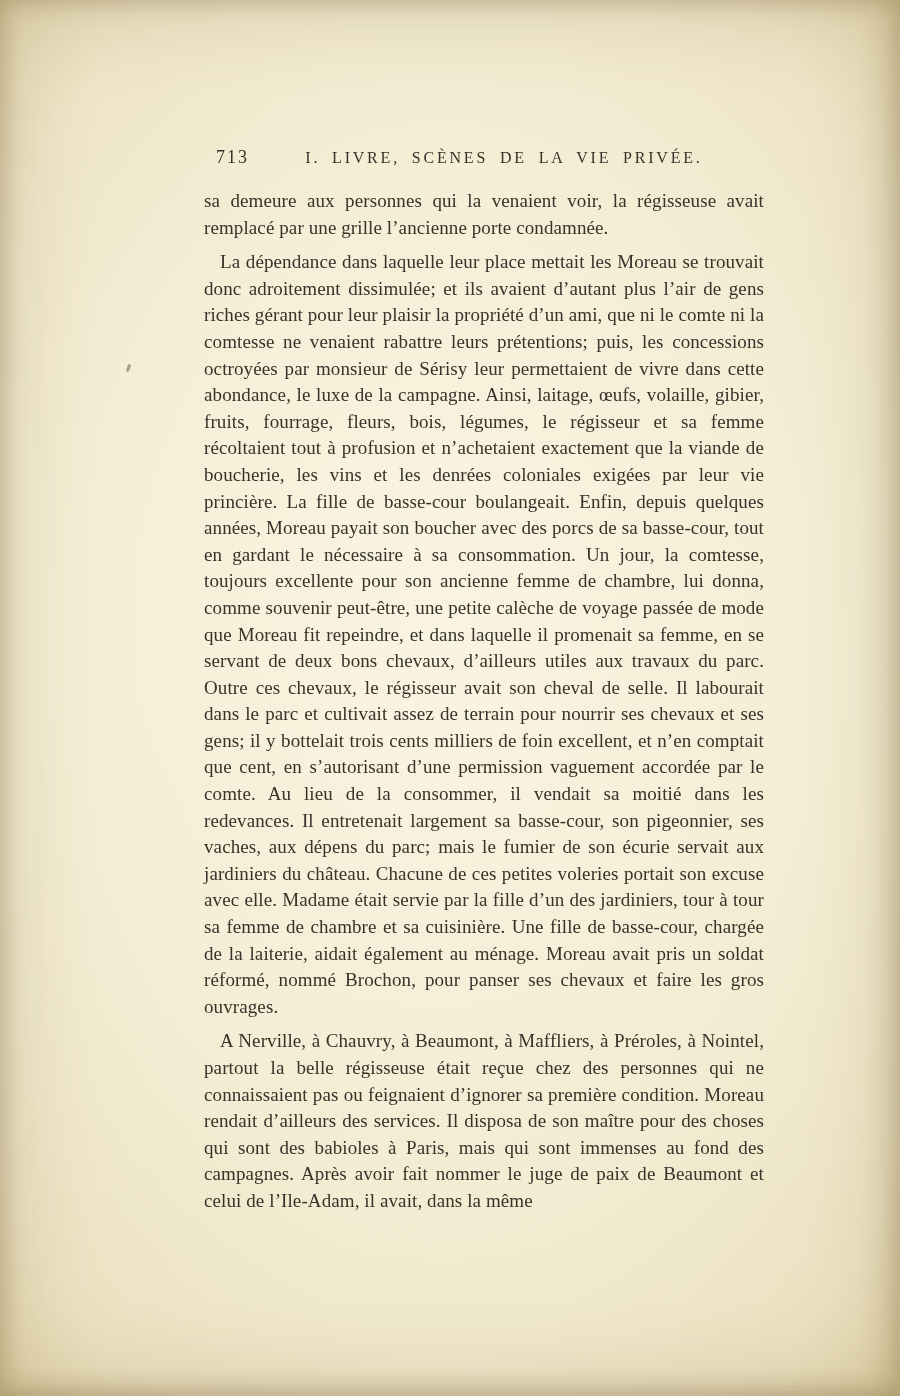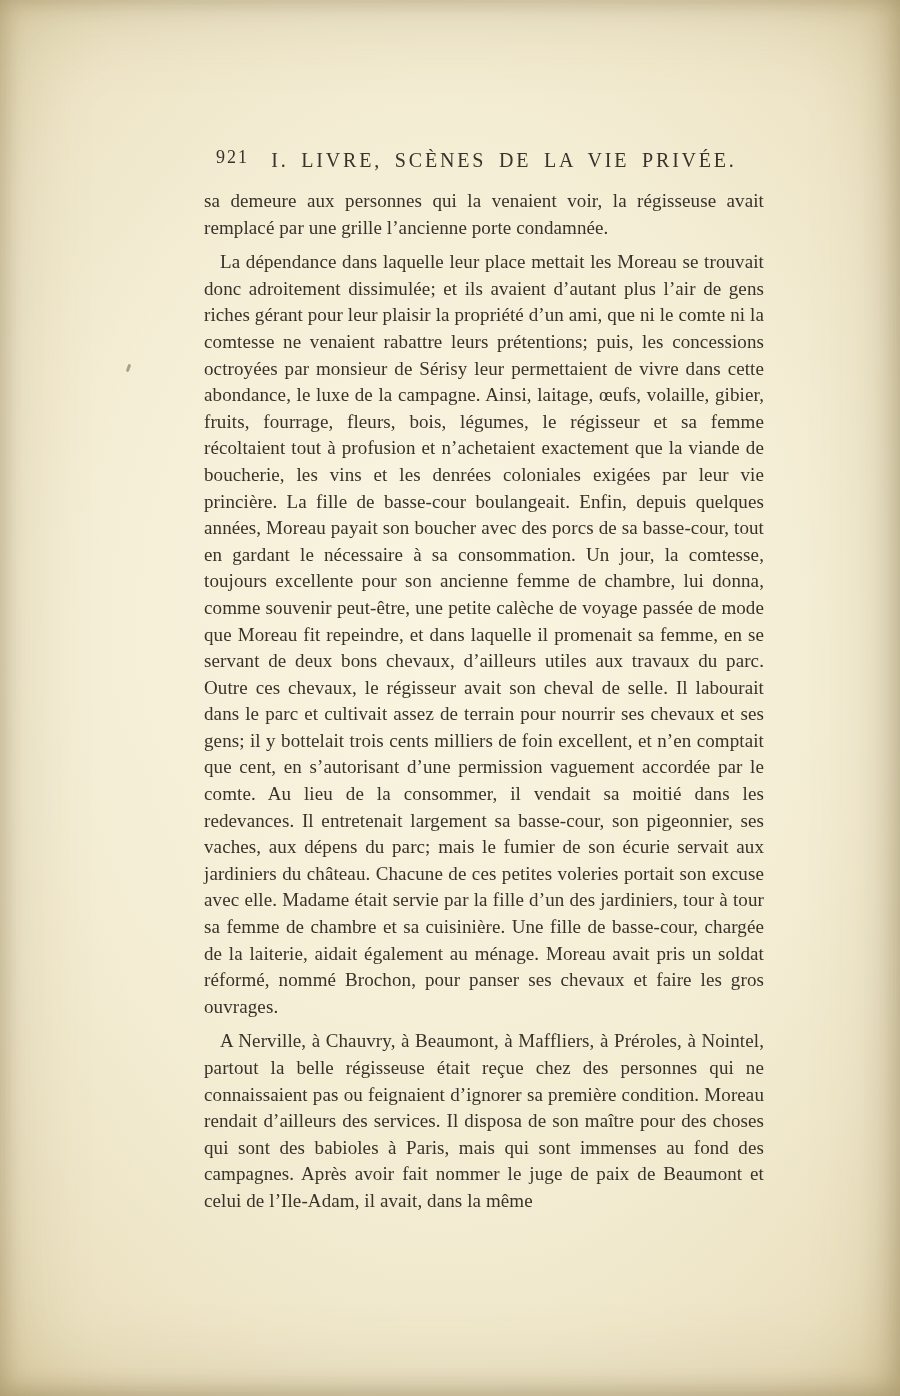--- a/index.html
+++ b/index.html
@@ -40,21 +40,21 @@
     top: 1px;
     font-size: 18px;
     letter-spacing: 2px;
   }
   .running-title {
     position: absolute;
     left: 40px;
     right: 0;
     top: 3px;
     text-align: center;
-    font-size: 20px;
+    font-size: 16px;
     letter-spacing: 2.8px;
     word-spacing: 5px;
     white-space: nowrap;
   }
   .text-block {
     position: absolute;
     left: 196px;
     top: 180px;
     width: 576px;
     font-size: 19px;
@@ -83,21 +83,21 @@
   }
 </style>
 </head>
 <body>
 
 <div class="scan-page">
 
   <div class="ink-speck"></div>
 
   <header class="running-head">
-    <span class="page-number">921</span>
+    <span class="page-number">713</span>
     <span class="running-title">I. LIVRE, SCÈNES DE LA VIE PRIVÉE.</span>
   </header>
 
   <main class="text-block">
     <p class="no-indent">sa demeure aux personnes qui la venaient voir, la régisseuse avait remplacé par une grille l’ancienne porte condamnée.</p>
     <p class="indent">La dépendance dans laquelle leur place mettait les Moreau se trouvait donc adroitement dissimulée; et ils avaient d’autant plus l’air de gens riches gérant pour leur plaisir la propriété d’un ami, que ni le comte ni la comtesse ne venaient rabattre leurs prétentions; puis, les concessions octroyées par monsieur de Sérisy leur permettaient de vivre dans cette abondance, le luxe de la campagne. Ainsi, laitage, œufs, volaille, gibier, fruits, fourrage, fleurs, bois, légumes, le régisseur et sa femme récoltaient tout à profusion et n’achetaient exactement que la viande de boucherie, les vins et les denrées coloniales exigées par leur vie princière. La fille de basse-cour boulangeait. Enfin, depuis quelques années, Moreau payait son boucher avec des porcs de sa basse-cour, tout en gardant le nécessaire à sa consommation. Un jour, la comtesse, toujours excellente pour son ancienne femme de chambre, lui donna, comme souvenir peut-être, une petite calèche de voyage passée de mode que Moreau fit repeindre, et dans laquelle il promenait sa femme, en se servant de deux bons chevaux, d’ailleurs utiles aux travaux du parc. Outre ces chevaux, le régisseur avait son cheval de selle. Il labourait dans le parc et cultivait assez de terrain pour nourrir ses chevaux et ses gens; il y bottelait trois cents milliers de foin excellent, et n’en comptait que cent, en s’autorisant d’une permission vaguement accordée par le comte. Au lieu de la consommer, il vendait sa moitié dans les redevances. Il entretenait largement sa basse-cour, son pigeonnier, ses vaches, aux dépens du parc; mais le fumier de son écurie servait aux jardiniers du château. Chacune de ces petites voleries portait son excuse avec elle. Madame était servie par la fille d’un des jardiniers, tour à tour sa femme de chambre et sa cuisinière. Une fille de basse-cour, chargée de la laiterie, aidait également au ménage. Moreau avait pris un soldat réformé, nommé Brochon, pour panser ses chevaux et faire les gros ouvrages.</p>
     <p class="indent">A Nerville, à Chauvry, à Beaumont, à Maffliers, à Préroles, à Nointel, partout la belle régisseuse était reçue chez des personnes qui ne connaissaient pas ou feignaient d’ignorer sa première condition. Moreau rendait d’ailleurs des services. Il disposa de son maître pour des choses qui sont des babioles à Paris, mais qui sont immenses au fond des campagnes. Après avoir fait nommer le juge de paix de Beaumont et celui de l’Ile-Adam, il avait, dans la même</p>
   </main>
 
 </div>

